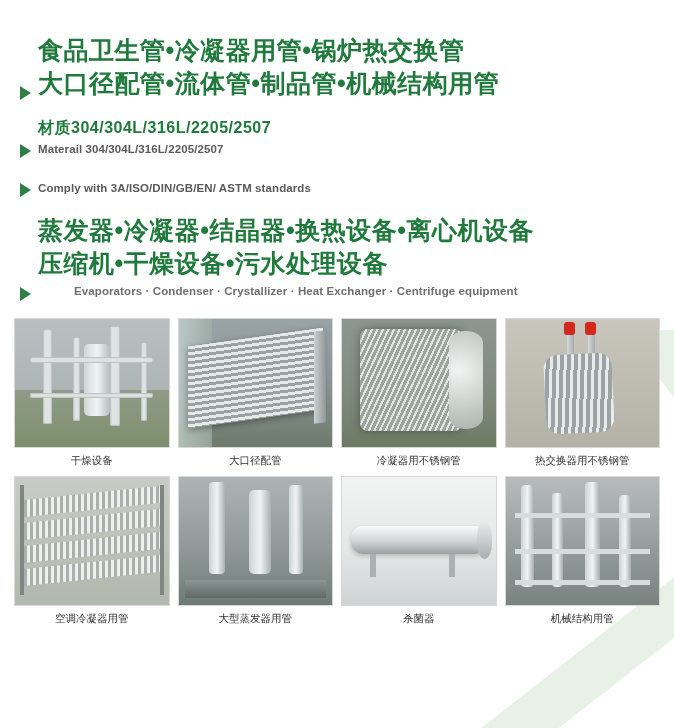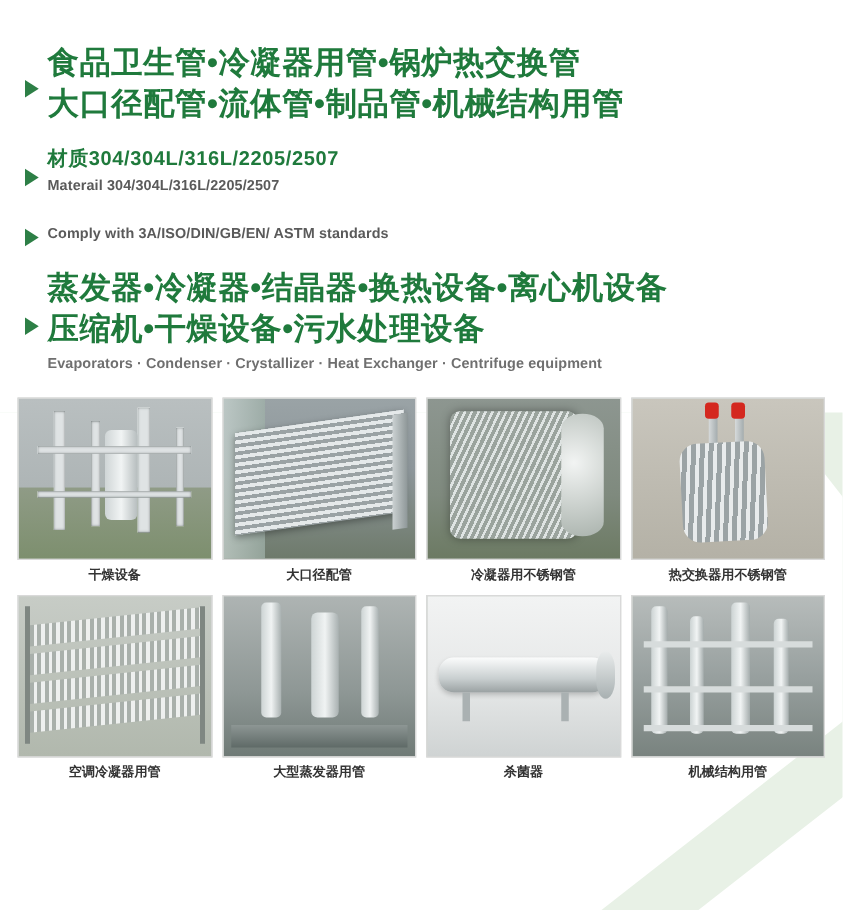--- a/index.html
+++ b/index.html
@@ -33,21 +33,21 @@
     position:absolute;
     left:-300px; top:120px;
     width:800px; height:700px;
     background:#ffffff;
     transform:rotate(-38deg);
     transform-origin:left top;
   }
 
   .content { position:relative; z-index:2; padding:34px 18px 0 18px; }
 
-  .block { display:flex; align-items:center; margin-bottom:17px; }
+  .block { display:flex; align-items:flex-end; margin-bottom:17px; }
   .bullet {
     width:20px; flex:0 0 20px;
     padding-top:8px;
   }
   .tri {
     width:0; height:0;
     border-left:11px solid #2d7f46;
     border-top:7px solid transparent;
     border-bottom:7px solid transparent;
     margin-left:2px;
@@ -64,21 +64,21 @@
   .cn.mid { font-size:16px; }
 
   .en {
     color:#5a5a5a;
     font-size:11.5px;
     font-weight:bold;
     line-height:1.5;
     letter-spacing:0.1px;
     margin-top:3px;
   }
-  .en.grey2 { color:#6f6f6f; }
+  .en.grey2 { color:#6f6f6f;margin-left:36px; }
 
   
   .grid {
     position:relative;
     z-index:2;
     margin-top:6px;
     padding:0 14px;
     display:grid;
     grid-template-columns:repeat(4, 1fr);
     column-gap:8px;
@@ -92,21 +92,20 @@
     background:#cfd4cf;
     position:relative;
     overflow:hidden;
   }
   .cap {
     font-size:10.5px;
     color:#333;
     text-align:center;
     padding:6px 0 8px 0;
     line-height:1.2;
-    font-weight:bold;
   }
 
   
   .ph { position:absolute; inset:0; }
 
   
   .p1 { background:linear-gradient(#b9bfc0 0%, #aeb5b6 55%, #8f9b86 56%, #7d8f6e 100%); }
   .p1 .pipe { position:absolute; background:#dfe3e4; box-shadow:0 0 2px #6d7475 inset; }
   .p1 .v1 { left:18%; top:8%; width:9px; height:74%; }
   .p1 .v2 { left:38%; top:14%; width:7px; height:66%; }

